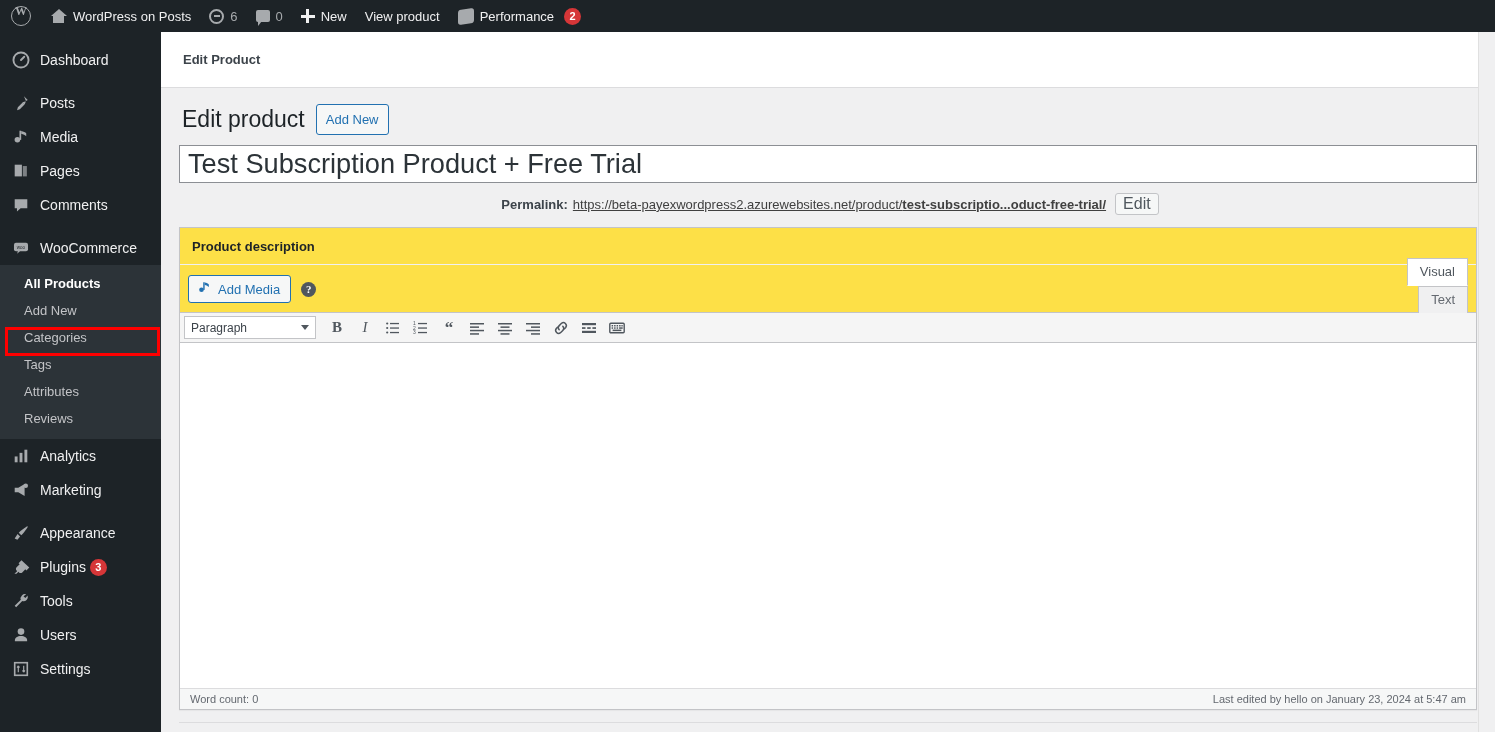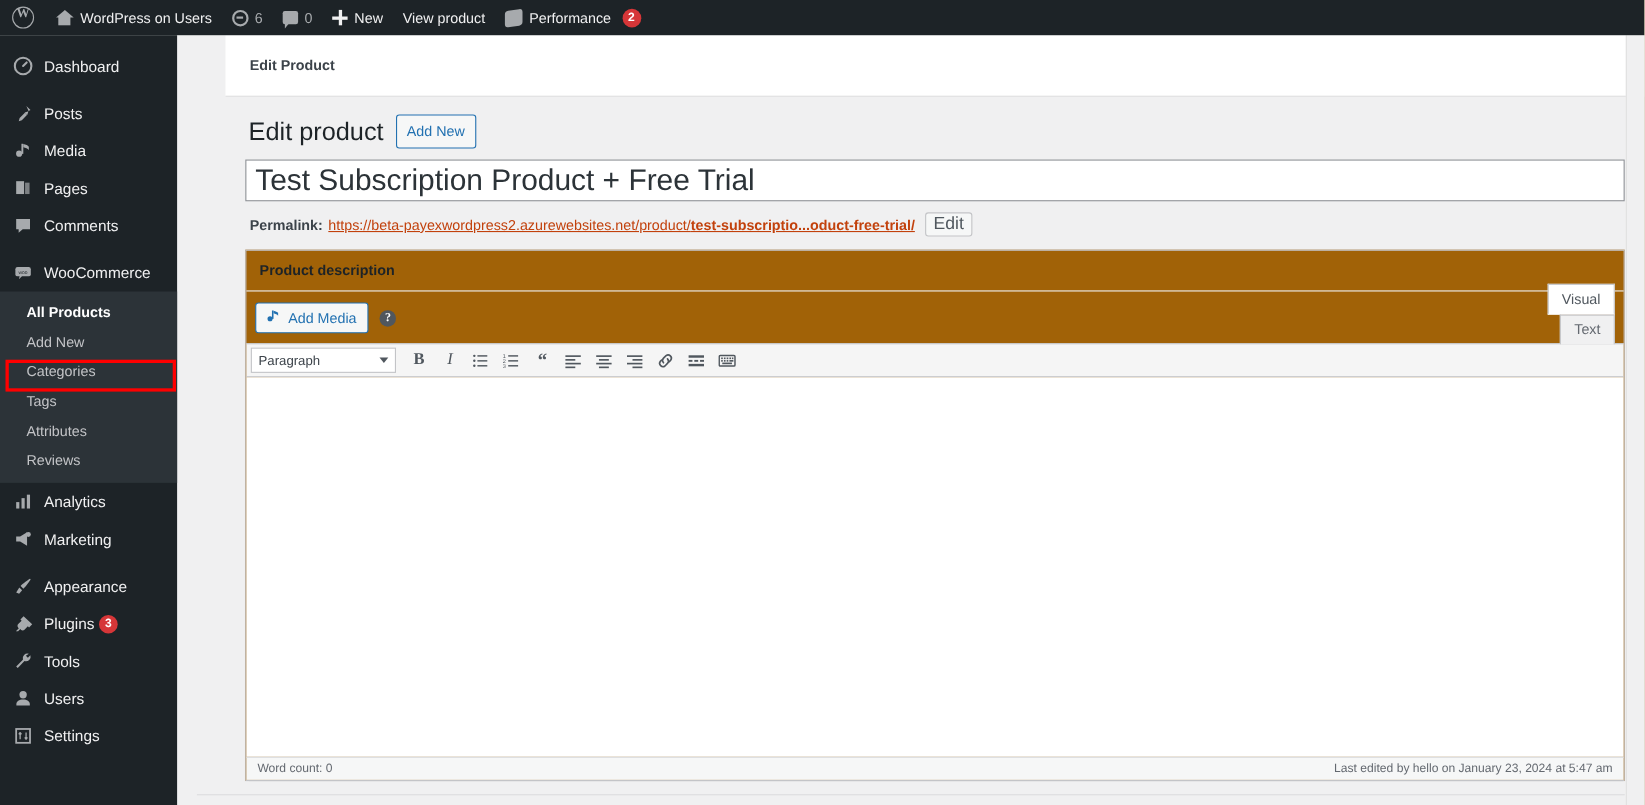--- a/index.html
+++ b/index.html
@@ -136,21 +136,20 @@
     border: 3px solid #ff0000;
     pointer-events: none; z-index: 60;
   }
 
   
   #content {
     position: absolute; top: 32px; left: 161px;
     width: 1334px; height: 700px;
     background: #f0f0f1;
     overflow: hidden;
-    padding-left: 44px;
   }
   #breadcrumb-bar {
     height: 56px; background: #fff;
     border-bottom: 1px solid #dcdcde;
     display: flex; align-items: center;
     padding-left: 22px;
   }
   #breadcrumb-bar .crumb {
     font-size: 13px; font-weight: 700; color: #3c434a;
   }
@@ -174,37 +173,37 @@
     width: 100%; height: 38px;
     border: 1px solid #8c8f94; border-radius: 0;
     background: #fff; font-size: 1.7em; line-height: 1;
     padding: 3px 8px; color: #2c3338;
     font-family: "Liberation Sans", sans-serif;
     outline: none; display: block;
   }
   #permalink-row {
     font-size: 13px; color: #3c434a;
     padding: 10px 0 12px 4px;
-    display: flex; align-items: center; gap: 5px;
+    display: flex; align-items: center; gap: 5px; justify-content: center;
   }
   #permalink-row .pl-label { font-weight: 700; }
   #permalink-row .pl-link {
-    color: #c2410c; text-decoration: underline; cursor: pointer;
+    color: #404040; text-decoration: underline; cursor: pointer;
   }
   #permalink-row .pl-slug { font-weight: 700; }
   .edit-btn {
     font-size: 16px; color: #50575e;
     border: 1px solid #c3c4c7; border-radius: 3px;
     background: #f6f7f7; padding: 1px 7px;
     cursor: pointer; margin-left: 4px;
   }
 
   
   .postbox {
-    background: #a16207; border: 1px solid #c3c4c7;
+    background: #fde047; border: 1px solid #c3c4c7;
     box-shadow: 0 1px 1px rgba(0,0,0,.04);
   }
   .postbox-header {
     padding: 9px 12px; border-bottom: 1px solid #f0f0f1;
   }
   .postbox-title { font-size: 13px; font-weight: 700; color: #1d2327; }
 
   .editor-wrap { position: relative; }
   .media-buttons {
     padding: 10px 8px 9px 8px;
@@ -292,21 +291,21 @@
 </style>
 </head>
 <body>
 
 <div id="adminbar">
   <div class="ab-item ab-logo">
     <span class="wp-logo"></span>
   </div>
   <div class="ab-item">
     <span class="home-icon"></span>
-    <span>WordPress on Users</span>
+    <span>WordPress on Posts</span>
   </div>
   <div class="ab-item">
     <span class="upd-icon"></span>
     <span class="ab-count">6</span>
   </div>
   <div class="ab-item">
     <span class="comment-icon"></span>
     <span class="ab-count">0</span>
   </div>
   <div class="ab-item">

